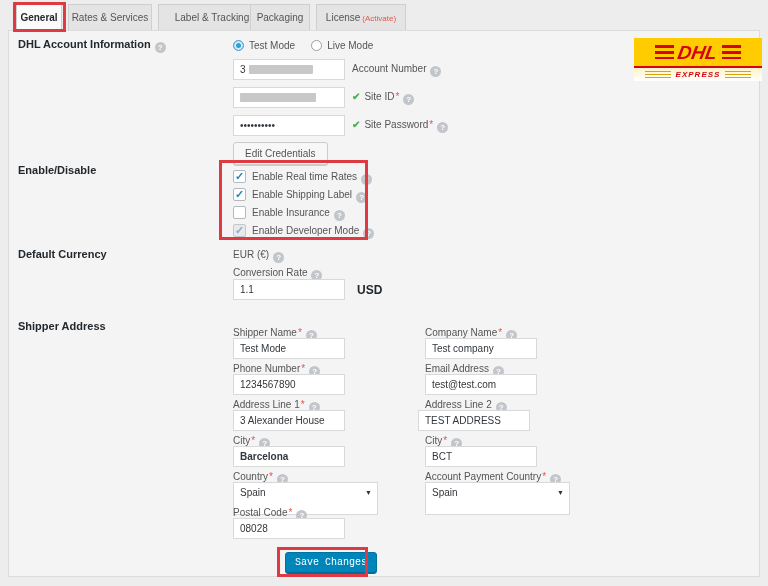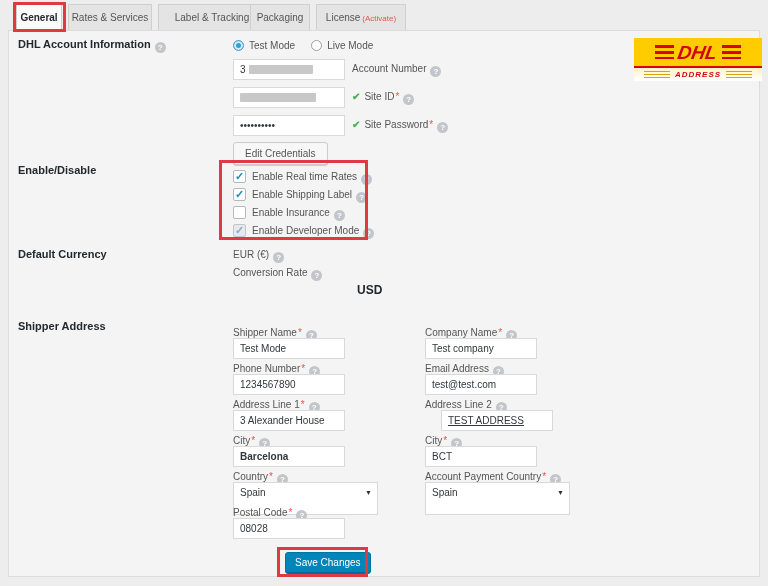--- a/index.html
+++ b/index.html
@@ -44,21 +44,21 @@
   .cb.on::after { content:"✓"; }
   .cb.dim { background:#e9e9e9; border-color:#c3c7cb; color:#7fb2d4; }
   .radio { display:inline-block; width:11px; height:11px; border:1px solid #9aa0a5; border-radius:50%;
            background:#fff; vertical-align:-2px; margin-right:5px; cursor:pointer; }
   .radio.sel { background:#2ea2cc; border-color:#5b9dd9; box-shadow:inset 0 0 0 2px #d6ecf6; }
   .btn-secondary { position:absolute; background:#f7f7f7; border:1px solid #cccccc; border-radius:3px;
                    color:#555; font-size:10px; height:23px; line-height:21px; padding:0 11px; cursor:pointer;
                    box-shadow:0 1px 0 #ccc; font-family:"Liberation Sans", sans-serif; }
   .btn-primary { position:absolute; background:#0085ba; border:1px solid #0073a1; border-radius:3px;
                  color:#fff; font-size:10px; height:22px; line-height:20px; padding:0 9px; cursor:pointer;
-                 box-shadow:inset 0 -1px 0 #006799; font-family:Liberation Sans, sans-serif; }
+                 box-shadow:inset 0 -1px 0 #006799; font-family:Liberation Mono, monospace; }
   .unit { position:absolute; font-weight:bold; color:#23282d; font-size:12px; }
   .plain { position:absolute; font-size:10px; color:#555; white-space:nowrap; }
   .radio-row { position:absolute; left:233px; top:40px; display:flex; gap:16px; align-items:center; font-size:10px; color:#555; }
 
   
   .dhl { position:absolute; left:634px; top:38px; width:128px; height:45px; }
   .dhl-top { height:30px; background:#ffcc00; border-bottom:2px solid #d40511;
              display:flex; align-items:center; justify-content:center; gap:4px; }
   .dhl-word { font-style:italic; font-weight:bold; font-size:19px; color:#d40511; line-height:1;
               transform:skewX(-10deg); letter-spacing:0; }
@@ -125,21 +125,21 @@
     <button class="btn-secondary" style="left:233px;top:142px">Edit Credentials</button>
 
     <div class="dhl">
       <div class="dhl-top">
         <span class="dhl-bars"></span>
         <span class="dhl-word">DHL</span>
         <span class="dhl-bars"></span>
       </div>
       <div class="dhl-bottom">
         <span class="dhl-lines"></span>
-        <span class="dhl-sub">ADDRESS</span>
+        <span class="dhl-sub">EXPRESS</span>
         <span class="dhl-lines"></span>
       </div>
     </div>
 
     <div class="sec-title" style="top:164px">Enable/Disable</div>
 
     <div class="cb on" style="left:233px;top:170px"></div>
     <div class="flabel" style="left:252px;top:171px">
       <span>Enable Real time Rates</span><span class="help-icon"></span>
     </div>
@@ -159,20 +159,21 @@
       <span>Enable Developer Mode</span><span class="help-icon"></span>
     </div>
 
     <div class="sec-title" style="top:248px">Default Currency</div>
     <div class="plain" style="left:233px;top:249px">
       <span>EUR (€)</span><span class="help-icon"></span>
     </div>
     <div class="flabel" style="left:233px;top:267px">
       <span>Conversion Rate</span><span class="help-icon"></span>
     </div>
+    <input class="inp" style="left: 233px; top: 279px;" value="1.1">
     <div class="unit" style="left:357px;top:283px">USD</div>
 
     <div class="sec-title" style="top:320px">Shipper Address</div>
 
     <div class="flabel" style="left:233px;top:327px">
       <span>Shipper Name</span><span class="req">*</span><span class="help-icon"></span>
     </div>
     <input class="inp" style="left: 233px; top: 338px;" value="Test Mode">
     <div class="flabel" style="left:425px;top:327px">
       <span>Company Name</span><span class="req">*</span><span class="help-icon"></span>
@@ -188,21 +189,21 @@
     </div>
     <input class="inp" style="left: 425px; top: 374px;" value="test@test.com">
 
     <div class="flabel" style="left:233px;top:399px">
       <span>Address Line 1</span><span class="req">*</span><span class="help-icon"></span>
     </div>
     <input class="inp" style="left: 233px; top: 410px;" value="3 Alexander House">
     <div class="flabel" style="left:425px;top:399px">
       <span>Address Line 2</span><span class="help-icon"></span>
     </div>
-    <input class="inp" style="left: 441px; top: 410px; text-decoration: underline;" value="TEST ADDRESS">
+    <input class="inp" style="left: 418px; top: 410px;" value="TEST ADDRESS">
 
     <div class="flabel" style="left:233px;top:435px">
       <span>City</span><span class="req">*</span><span class="help-icon"></span>
     </div>
     <input class="inp" style="left: 233px; top: 446px; font-weight: bold;" value="Barcelona">
     <div class="flabel" style="left:425px;top:435px">
       <span>City</span><span class="req">*</span><span class="help-icon"></span>
     </div>
     <input class="inp" style="left: 425px; top: 446px;" value="BCT">
 

